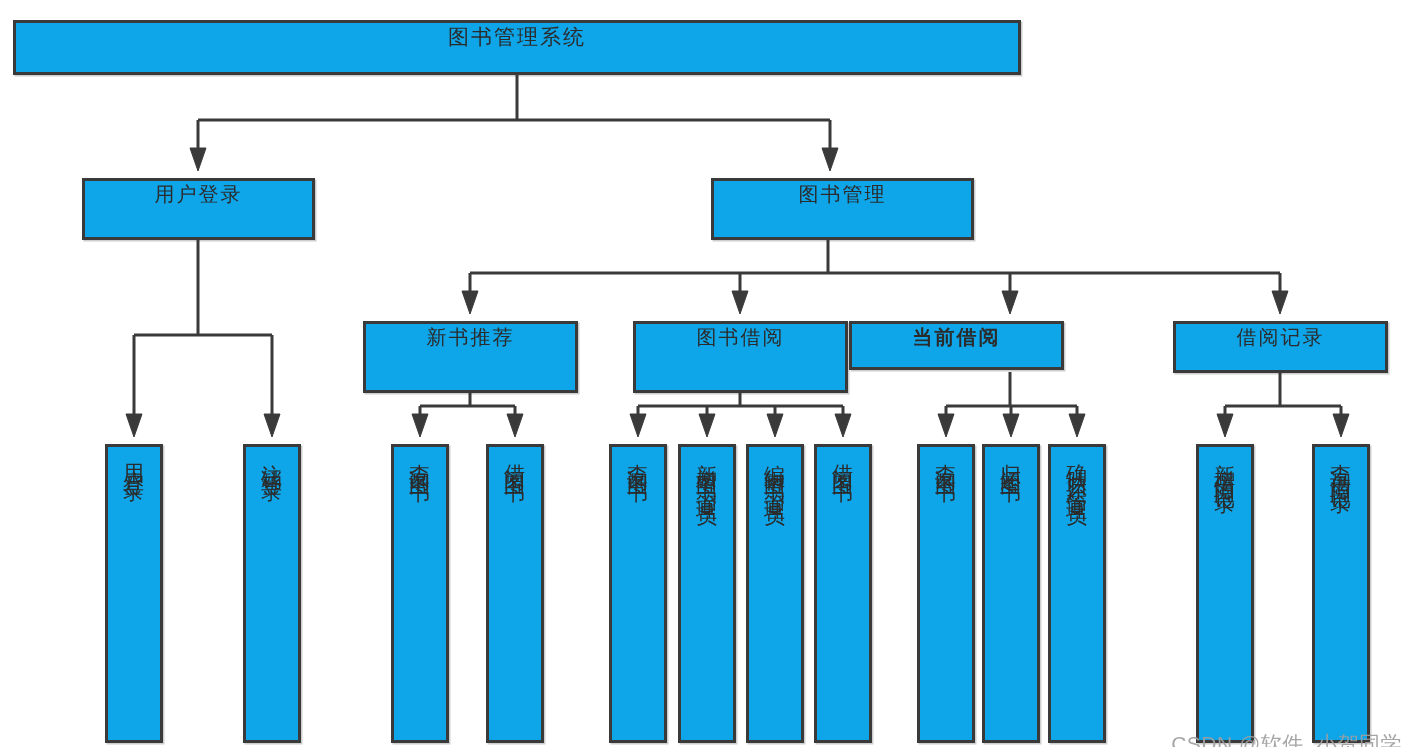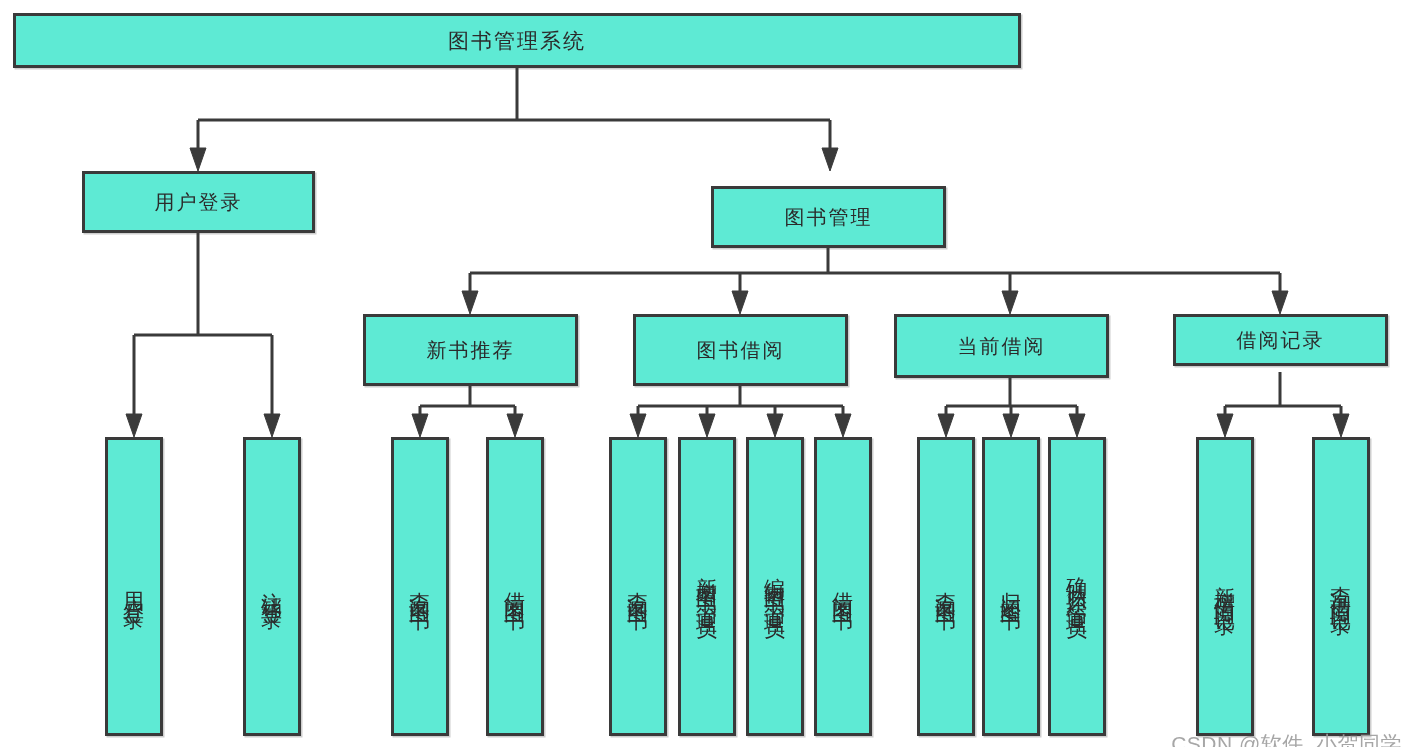--- a/index.html
+++ b/index.html
@@ -10,25 +10,26 @@
     --background:#ffffff;
     --watermark:#9f9f9f;
   }
   html,body{margin:0;padding:0;}
   body{background:#fff;font-family:"Liberation Sans","DejaVu Sans",sans-serif;}
   .canvas{position:relative;width:1405px;height:747px;background:var(--background);overflow:hidden;}
   svg.connectors{position:absolute;left:0;top:0;width:1405px;height:747px;}
   .connectors path{stroke:var(--line);stroke-width:3;fill:none;}
   .connectors polygon{fill:var(--line);stroke:var(--line);stroke-width:1;}
   .node{
-    position:absolute;box-sizing:border-box;background:#5eead4;
+    position:absolute;box-sizing:border-box;background:#0ea5e9;
     border:3px solid var(--box-border);
-    display:flex;align-items:center;justify-content:center;
+    display:flex;align-items:flex-start;justify-content:center;
     color:var(--text);
     box-shadow:1.5px 1.5px 0 rgba(60,60,60,0.25);
+    margin-top:7px;
   }
   .node.h{font-size:20px;letter-spacing:2px;font-weight:400;}
   .node.root{font-size:21px;}
   .node.v{width:58px;top:437px;height:299px;}
   .node.v .vtext{
     writing-mode:vertical-rl;
     font-size:21px;letter-spacing:6px;line-height:1.2;
     white-space:nowrap;
   }
   .watermark{
@@ -74,31 +75,31 @@
     </g>
   </svg>
 
   <div class="node h root" style="left:13px;top:13px;width:1008px;height:55px;">
     <span>图书管理系统</span>
   </div>
 
   <div class="node h" style="left:82px;top:171px;width:233px;height:62px;">
     <span>用户登录</span>
   </div>
-  <div class="node h" style="left:711px;top:186px;width:235px;height:62px;">
+  <div class="node h" style="left:711px;top:171px;width:263px;height:62px;">
     <span>图书管理</span>
   </div>
 
   <div class="node h" style="left:363px;top:314px;width:215px;height:72px;">
     <span>新书推荐</span>
   </div>
   <div class="node h" style="left:633px;top:314px;width:215px;height:72px;">
     <span>图书借阅</span>
   </div>
-  <div class="node h" style="left:894px;top:314px;width:215px;height:64px;">
+  <div class="node h" style="left:849px;top:314px;width:215px;height:49px;font-weight:bold;">
     <span>当前借阅</span>
   </div>
   <div class="node h" style="left:1173px;top:314px;width:215px;height:52px;">
     <span>借阅记录</span>
   </div>
 
   <div class="node v" style="left:105px;">
     <span class="vtext">用户登录</span>
   </div>
   <div class="node v" style="left:243px;">

